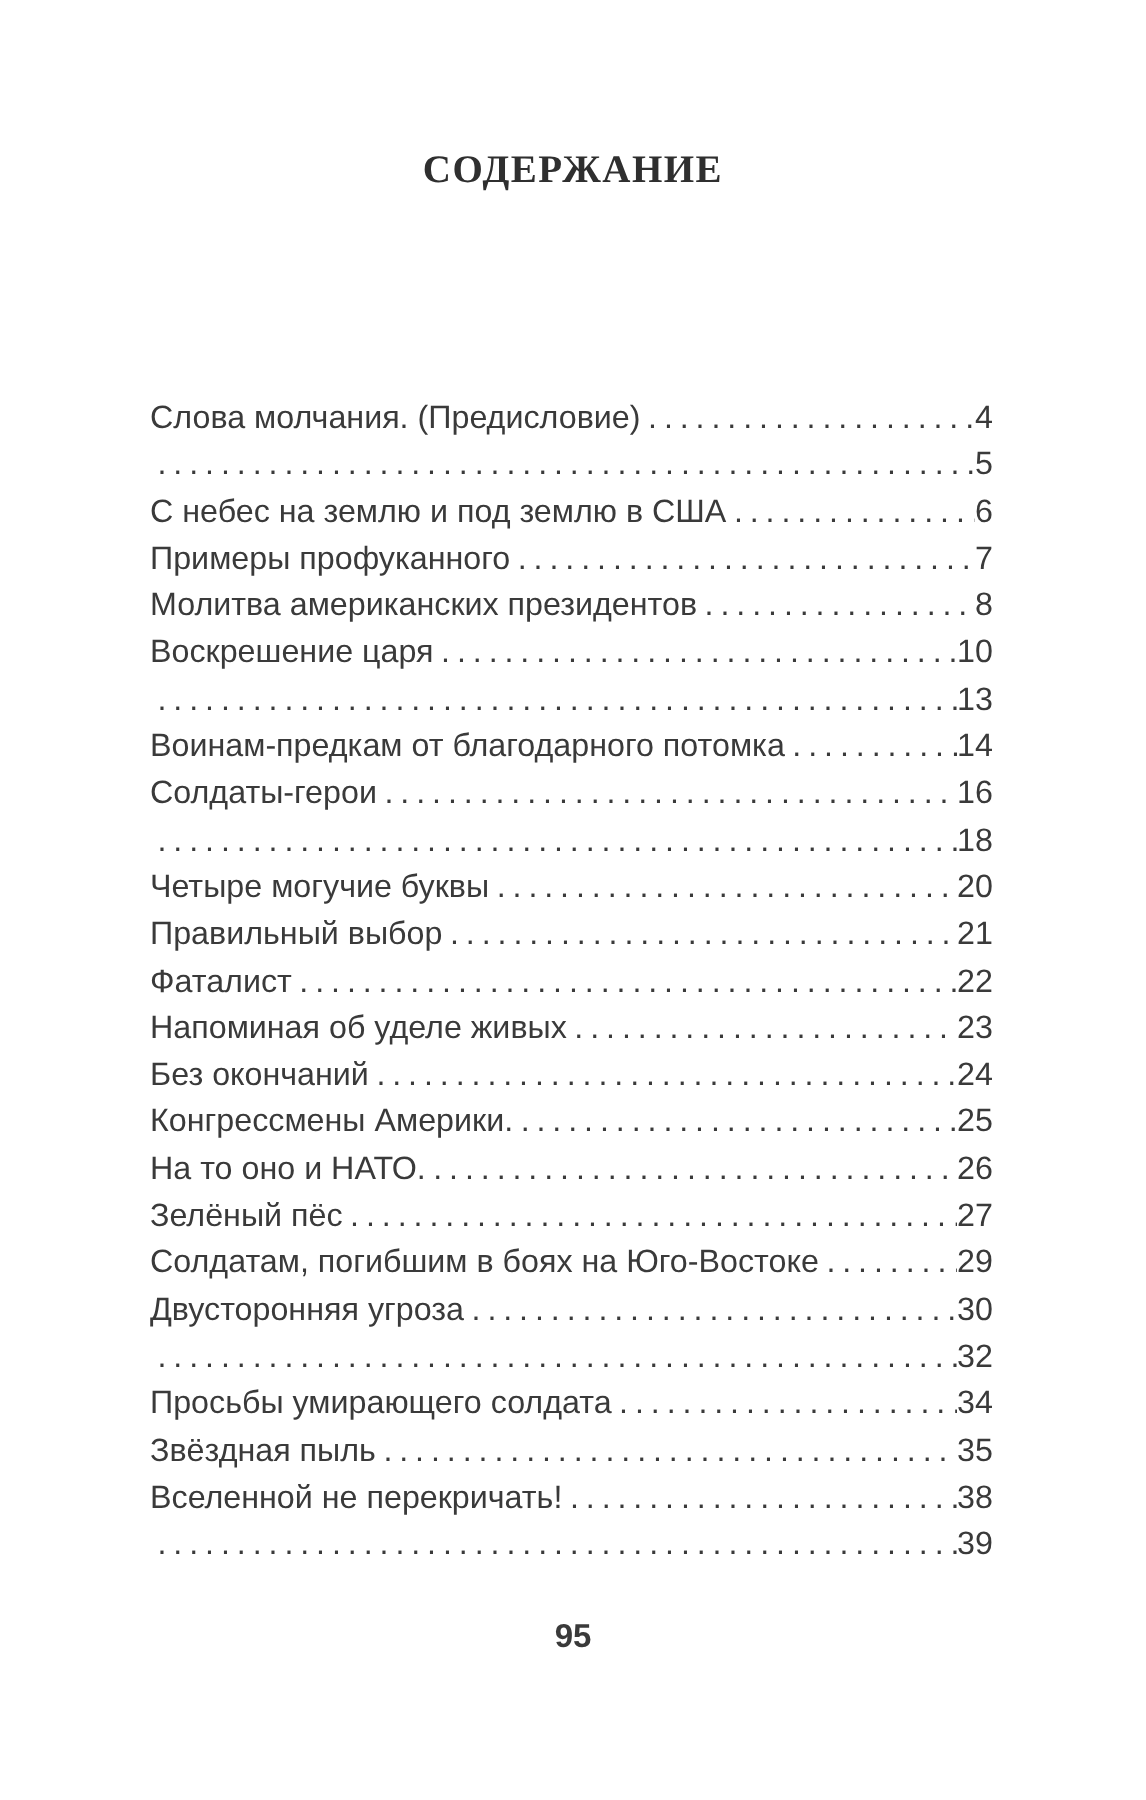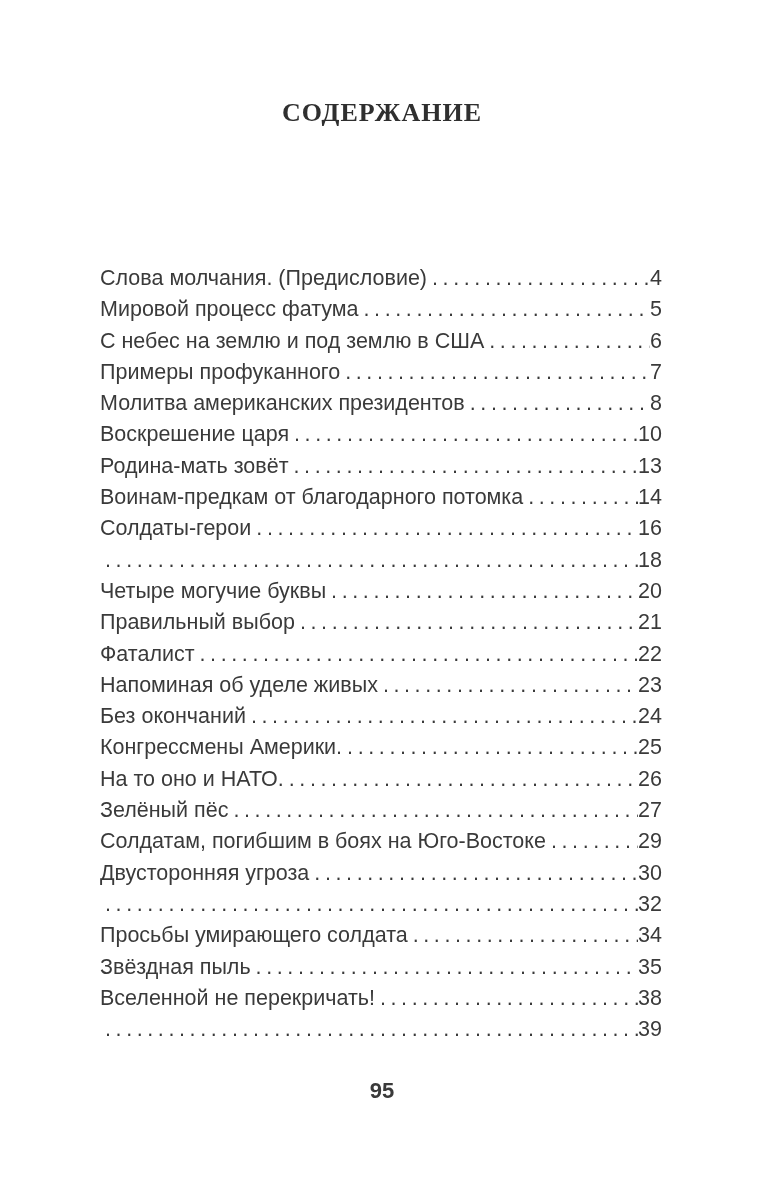--- a/index.html
+++ b/index.html
@@ -76,21 +76,20 @@
   <div class="toc-title">СОДЕРЖАНИЕ</div>
 
   <div class="toc-list">
   <div class="toc-row">
     <span class="toc-label">Слова молчания. (Предисловие)</span>
     <span class="toc-dots">........................................................................................................................</span>
     <span class="toc-page">4</span>
   </div>
 
   <div class="toc-row">
-    <span class="toc-label">Мировой процесс фатума</span>
     <span class="toc-dots">........................................................................................................................</span>
     <span class="toc-page">5</span>
   </div>
 
   <div class="toc-row">
     <span class="toc-label">С небес на землю и под землю в США</span>
     <span class="toc-dots">........................................................................................................................</span>
     <span class="toc-page">6</span>
   </div>
 
@@ -106,21 +105,20 @@
     <span class="toc-page">8</span>
   </div>
 
   <div class="toc-row">
     <span class="toc-label">Воскрешение царя</span>
     <span class="toc-dots">........................................................................................................................</span>
     <span class="toc-page">10</span>
   </div>
 
   <div class="toc-row">
-    <span class="toc-label">Родина-мать зовёт</span>
     <span class="toc-dots">........................................................................................................................</span>
     <span class="toc-page">13</span>
   </div>
 
   <div class="toc-row">
     <span class="toc-label">Воинам-предкам от благодарного потомка</span>
     <span class="toc-dots">........................................................................................................................</span>
     <span class="toc-page">14</span>
   </div>
 

